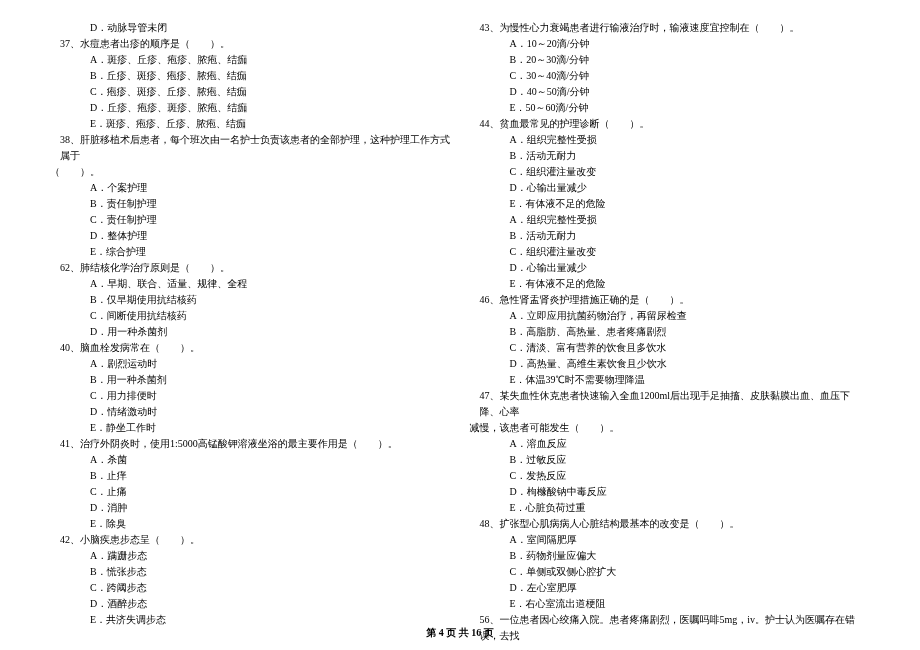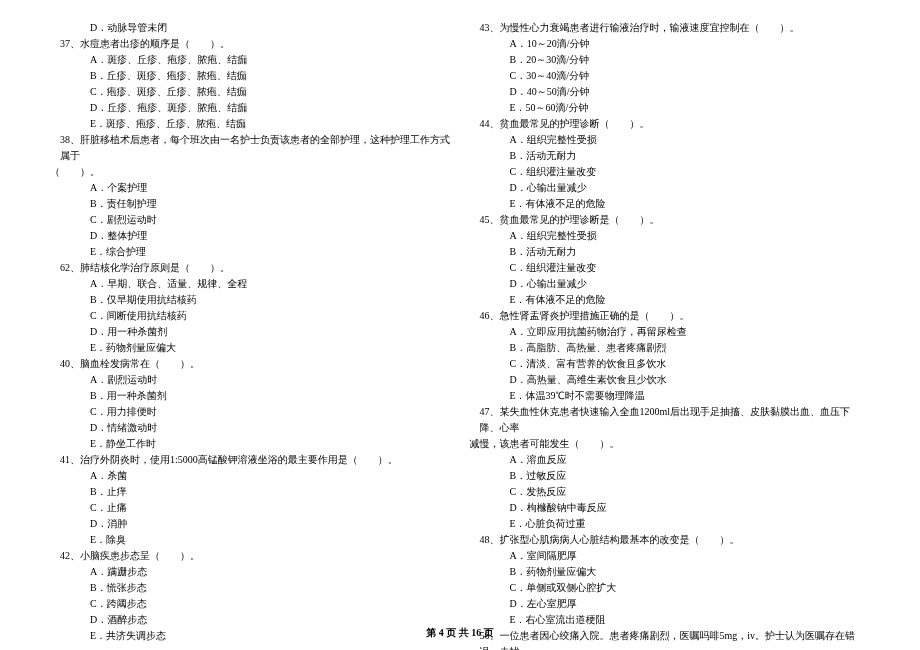--- a/index.html
+++ b/index.html
@@ -52,30 +52,29 @@
     <div class="opt">A．斑疹、丘疹、疱疹、脓疱、结痂</div>
     <div class="opt">B．丘疹、斑疹、疱疹、脓疱、结痂</div>
     <div class="opt">C．疱疹、斑疹、丘疹、脓疱、结痂</div>
     <div class="opt">D．丘疹、疱疹、斑疹、脓疱、结痂</div>
     <div class="opt">E．斑疹、疱疹、丘疹、脓疱、结痂</div>
 
     <div class="q"><span>38</span>、<span>肝脏移植术后患者，每个班次由一名护士负责该患者的全部护理，这种护理工作方式属于</span></div>
     <div class="q-cont">（　　）。</div>
     <div class="opt">A．个案护理</div>
     <div class="opt">B．责任制护理</div>
-    <div class="opt">C．剧烈运动时</div>
+    <div class="opt">C．责任制护理</div>
     <div class="opt">D．整体护理</div>
     <div class="opt">E．综合护理</div>
 
     <div class="q"><span>62</span>、<span>肺结核化学治疗原则是（　　）。</span></div>
     <div class="opt">A．早期、联合、适量、规律、全程</div>
     <div class="opt">B．仅早期使用抗结核药</div>
     <div class="opt">C．间断使用抗结核药</div>
     <div class="opt">D．用一种杀菌剂</div>
-    <div class="opt">E．药物剂量应偏大</div>
 
     <div class="q"><span>40</span>、<span>脑血栓发病常在（　　）。</span></div>
     <div class="opt">A．剧烈运动时</div>
     <div class="opt">B．用一种杀菌剂</div>
     <div class="opt">C．用力排便时</div>
     <div class="opt">D．情绪激动时</div>
     <div class="opt">E．静坐工作时</div>
 
     <div class="q"><span>41</span>、<span>治疗外阴炎时，使用1:5000高锰酸钾溶液坐浴的最主要作用是（　　）。</span></div>
     <div class="opt">A．杀菌</div>
@@ -100,21 +99,20 @@
     <div class="opt">D．40～50滴/分钟</div>
     <div class="opt">E．50～60滴/分钟</div>
 
     <div class="q"><span>44</span>、<span>贫血最常见的护理诊断（　　）。</span></div>
     <div class="opt">A．组织完整性受损</div>
     <div class="opt">B．活动无耐力</div>
     <div class="opt">C．组织灌注量改变</div>
     <div class="opt">D．心输出量减少</div>
     <div class="opt">E．有体液不足的危险</div>
 
-    <div class="q"><span>45</span>、<span>贫血最常见的护理诊断是（　　）。</span></div>
     <div class="opt">A．组织完整性受损</div>
     <div class="opt">B．活动无耐力</div>
     <div class="opt">C．组织灌注量改变</div>
     <div class="opt">D．心输出量减少</div>
     <div class="opt">E．有体液不足的危险</div>
 
     <div class="q"><span>46</span>、<span>急性肾盂肾炎护理措施正确的是（　　）。</span></div>
     <div class="opt">A．立即应用抗菌药物治疗，再留尿检查</div>
     <div class="opt">B．高脂肪、高热量、患者疼痛剧烈</div>
     <div class="opt">C．清淡、富有营养的饮食且多饮水</div>

